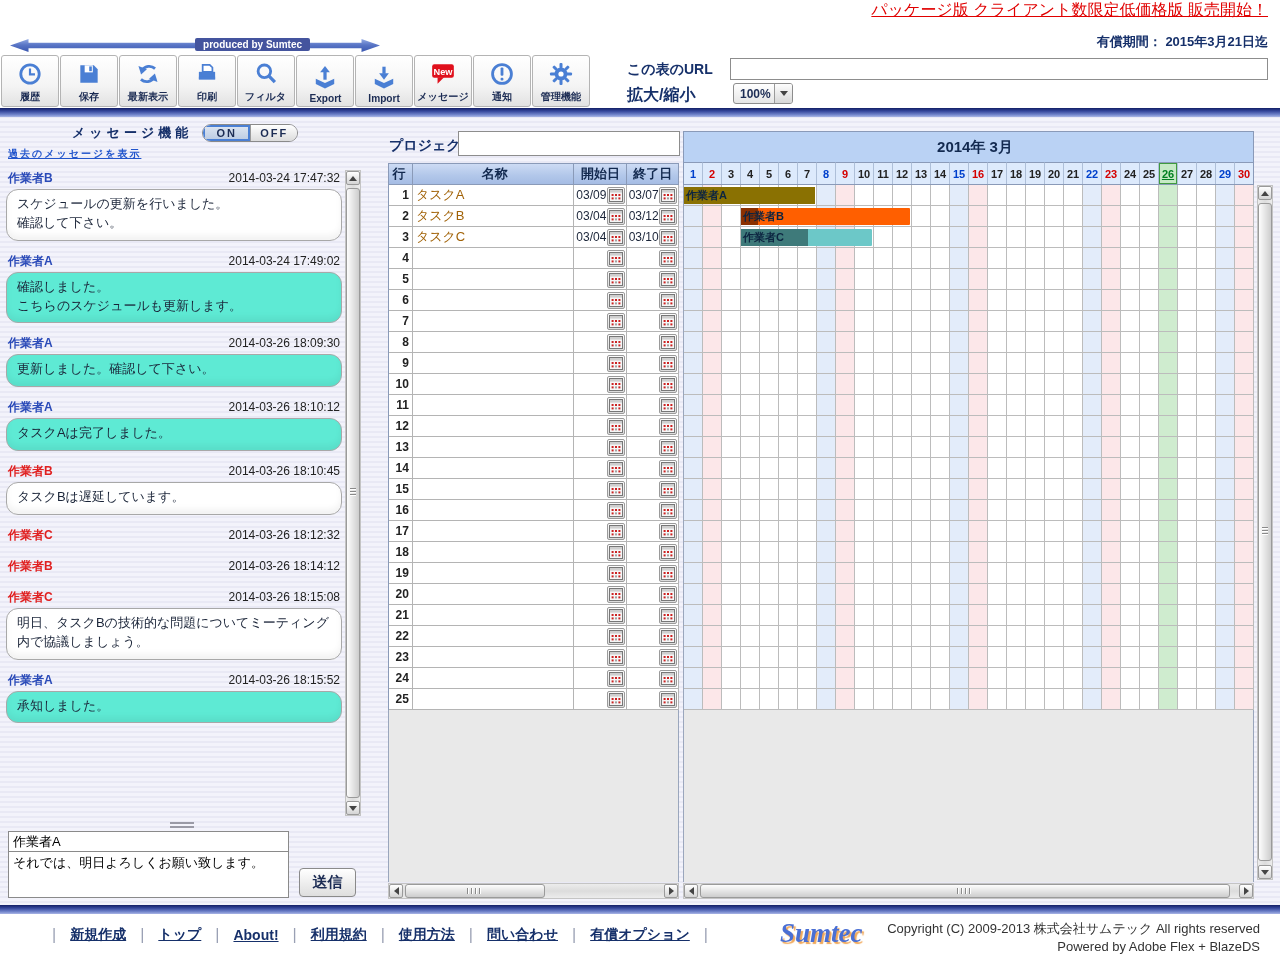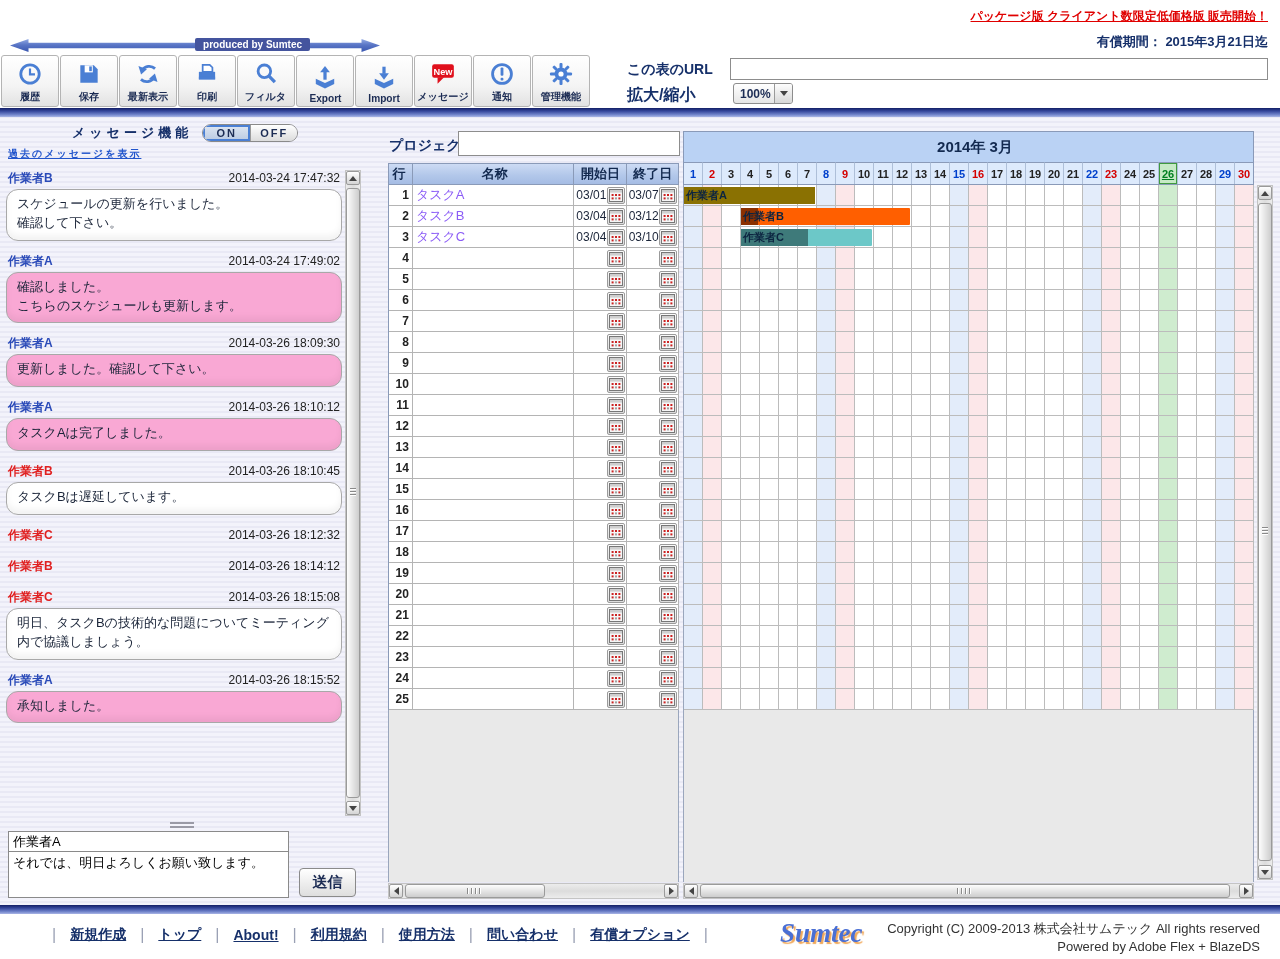--- a/index.html
+++ b/index.html
@@ -13,21 +13,21 @@
 
   
   .logo-wrap { position:absolute; left:10px; top:2px; width:372px; height:52px; }
   .logo-title { position:absolute; left:6px; top:0; font-size:33px; font-weight:bold; letter-spacing:-1px;
     color:#7c9ae2; text-shadow:-1px -1px 0 #fff,1px -1px 0 #fff,-1px 1px 0 #fff,1px 1px 0 #fff,2px 3px 2px #2a3a7a; white-space:nowrap; }
   .logo-arrow { position:absolute; left:0; top:37px; width:370px; height:13px;
     background:linear-gradient(180deg,#93aae4 0%,#5a76c6 45%,#3a57b0 100%);
     clip-path:polygon(0 50%,5% 0,5% 28%,95% 28%,95% 0,100% 50%,95% 100%,95% 72%,5% 72%,5% 100%); }
   .logo-produced { position:absolute; right:72px; top:36px; font-size:10px; font-weight:bold; color:#fff;
     background:#44549e; padding:1px 8px; border-radius:2px; }
-  .promo-link { position:absolute; right:12px; top:8px; font-size:12px; font-weight:bold;
+  .promo-link { position:absolute; right:12px; top:0; font-size:16px; font-weight:normal;
     color:#e00000; text-decoration:underline; white-space:nowrap; }
   .license { position:absolute; right:12px; top:33px; font-size:13px; font-weight:bold; color:#16306a; }
 
   
   .toolbar { position:absolute; left:1px; top:55px; display:flex; gap:1px; }
   .tbtn { width:58px; height:52px; background:linear-gradient(180deg,#ffffff 0%,#f4f4f4 60%,#e2e2e2 100%);
     border:1px solid #b4b4b4; border-radius:3px; display:flex; flex-direction:column; align-items:center;
     justify-content:flex-end; padding-bottom:2px; cursor:pointer; }
   .ticon { height:30px; display:flex; align-items:center; justify-content:center; }
   .tlabel { font-size:11px; font-weight:bold; color:#1c2c54; white-space:nowrap; transform:scale(.92); }
@@ -59,21 +59,21 @@
     color:#2255cc; text-decoration:underline; cursor:pointer; }
 
   .msg-list { position:absolute; left:6px; top:170px; width:336px; height:648px; overflow:hidden; }
   .msg { margin-bottom:12px; }
   .msg-head { display:flex; justify-content:space-between; align-items:baseline; padding:0 2px 2px 2px; }
   .msg-author { font-size:12px; font-weight:bold; }
   .msg-author.blue { color:#2a4ab8; } .msg-author.red { color:#e02020; }
   .msg-time { font-size:12px; color:#222; }
   .msg-bubble { border:1px solid #a8a8a8; border-radius:12px; padding:5px 10px 7px 10px; font-size:13px;
     color:#1a2438; line-height:1.45; white-space:pre-line; box-shadow:inset 0 -5px 6px rgba(0,0,0,.05); }
-  .msg-bubble.white { background:#fff; } .msg-bubble.yellow { background:#f9a8d4; }
+  .msg-bubble.white { background:#fff; } .msg-bubble.yellow { background:#5eead4; }
 
   
   .sb-track { position:absolute; background:linear-gradient(90deg,#ececec,#dcdcdc,#ececec); border:1px solid #c4c4c4; }
   .sb-track.h { background:linear-gradient(180deg,#ececec,#dcdcdc,#ececec); }
   .sb-btn { position:absolute; width:14px; height:14px; background:linear-gradient(180deg,#ffffff,#d4d4d4);
     border:1px solid #9a9a9a; border-radius:2px; display:flex; align-items:center; justify-content:center; cursor:pointer; }
   .tri { width:0; height:0; }
   .tri.up    { border-left:4px solid transparent; border-right:4px solid transparent; border-bottom:5px solid #444; }
   .tri.down  { border-left:4px solid transparent; border-right:4px solid transparent; border-top:5px solid #444; }
   .tri.left  { border-top:4px solid transparent; border-bottom:4px solid transparent; border-right:5px solid #444; }
@@ -103,21 +103,21 @@
     background:#fff; font-size:13px; padding:0 4px; }
 
   .left-grid { position:absolute; left:388px; top:163px; width:291px; border-left:1px solid #8a9ab8; }
   .lg-header { display:flex; height:22px; }
   .lg-header > div { background:linear-gradient(180deg,#cddbf4 0%,#b3c8ea 55%,#a5bce4 100%);
     border-right:1px solid #8a9ab8; border-top:1px solid #8a9ab8; border-bottom:1px solid #8a9ab8;
     font-size:13px; font-weight:bold; color:#12294f; display:flex; align-items:center; justify-content:center; }
   .lg-row { display:flex; height:21px; background:#fff; border-bottom:1px solid #b4b4b4; }
   .lg-row > div { border-right:1px solid #b4b4b4; display:flex; align-items:center; overflow:hidden; }
   .c-num  { width:24px; justify-content:flex-end; padding-right:3px; font-size:12px; font-weight:bold; color:#222; }
-  .c-name { width:162px; padding-left:3px; font-size:13px; color:#8b5cf6; }
+  .c-name { width:162px; padding-left:3px; font-size:13px; color:#a16207; }
   .c-date { width:52.5px; justify-content:space-between; padding:0 1px 0 2px; font-size:12px; color:#1a2438; }
   .cal-btn { width:18px; height:17px; background:linear-gradient(180deg,#fcfcfc,#dcdcdc); border:1px solid #9a9a9a;
     border-radius:2px; display:flex; align-items:center; justify-content:center; cursor:pointer; flex:none; }
 
   
   .gantt-month { position:absolute; left:683px; top:131px; width:571px; height:32px;
     background:#bad2f4; border:1px solid #8a9ab8; display:flex; align-items:center; justify-content:center;
     font-size:15px; font-weight:bold; color:#12294f;padding-left:13px; }
   .gantt-days { position:absolute; left:683px; top:162px; width:571px; height:23px; display:flex;
     border-left:1px solid #8a9ab8; border-bottom:1px solid #8a9ab8; }
@@ -394,21 +394,21 @@
       <div class="c-num">行</div>
       <div class="c-name" style="justify-content:center;">名称</div>
       <div class="c-date" style="justify-content:center;">開始日</div>
       <div class="c-date" style="justify-content:center;">終了日</div>
     </div>
     <div>
         <div class="lg-row">
           <div class="c-num">1</div>
           <div class="c-name">タスクA</div>
           <div class="c-date">
-            <span>03/01</span>
+            <span>03/09</span>
             <span class="cal-btn">
               <svg width="14" height="13" viewBox="0 0 14 13">
                 <rect x="0.5" y="0.5" width="13" height="12" fill="#f6f6f6" stroke="#777"></rect>
                 <rect x="1" y="1" width="12" height="2.6" fill="#cfcfcf"></rect>
                 <g fill="#cc2222">
                   <rect x="2.6" y="5" width="2" height="2"></rect>
                   <rect x="6" y="5" width="2" height="2"></rect>
                   <rect x="9.4" y="5" width="2" height="2"></rect>
                   <rect x="2.6" y="8.4" width="2" height="2"></rect>
                   <rect x="9.4" y="8.4" width="2" height="2"></rect>

